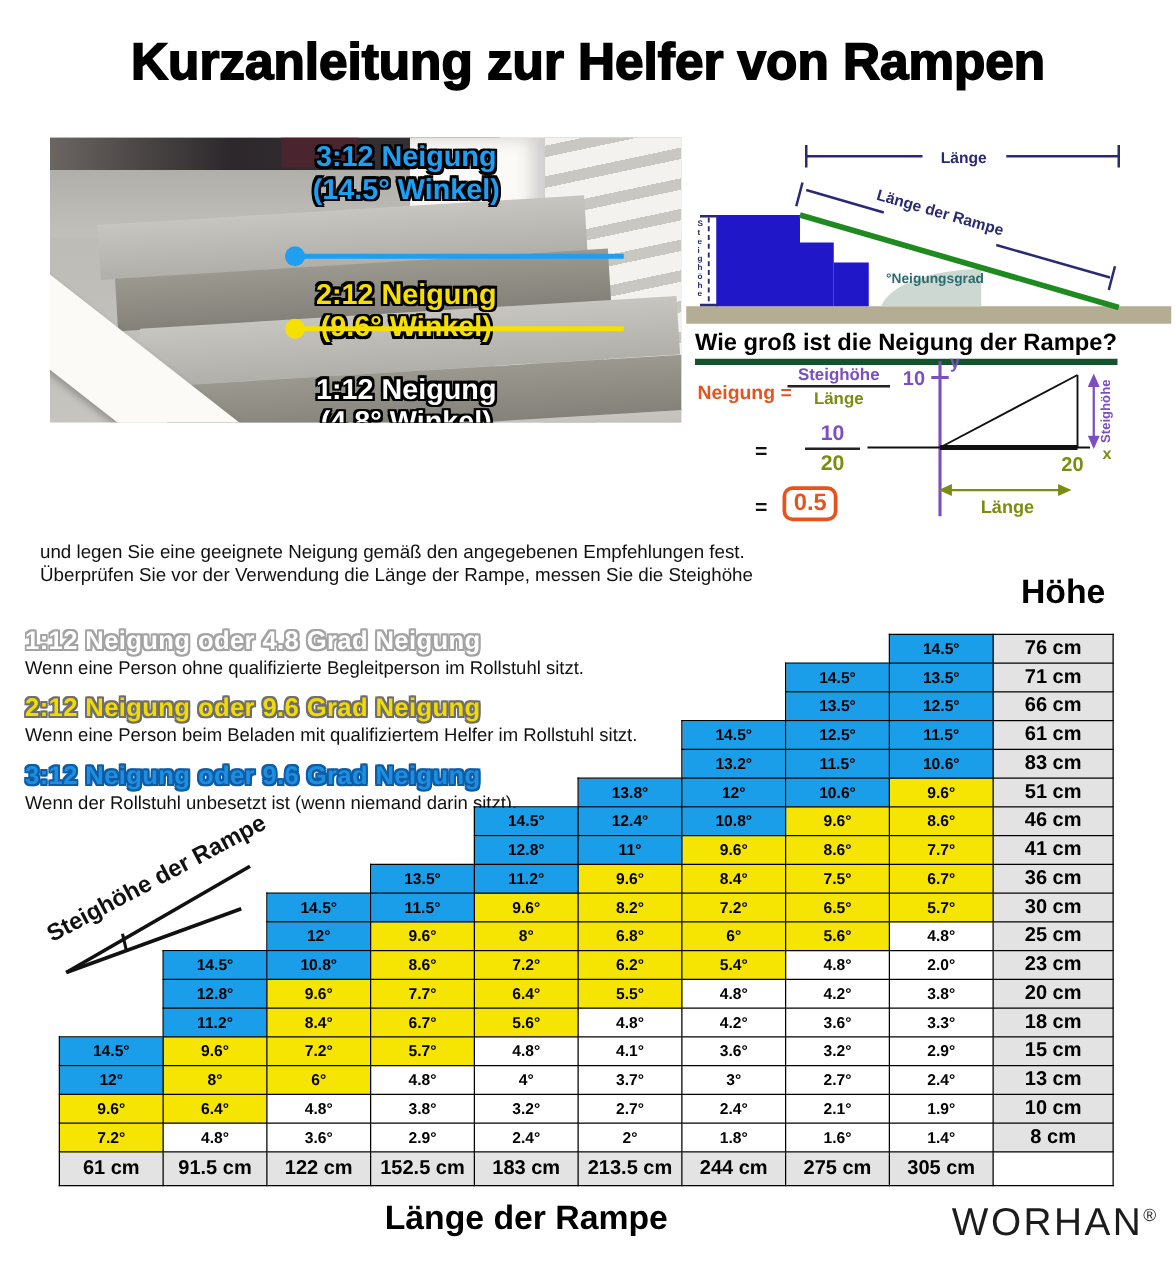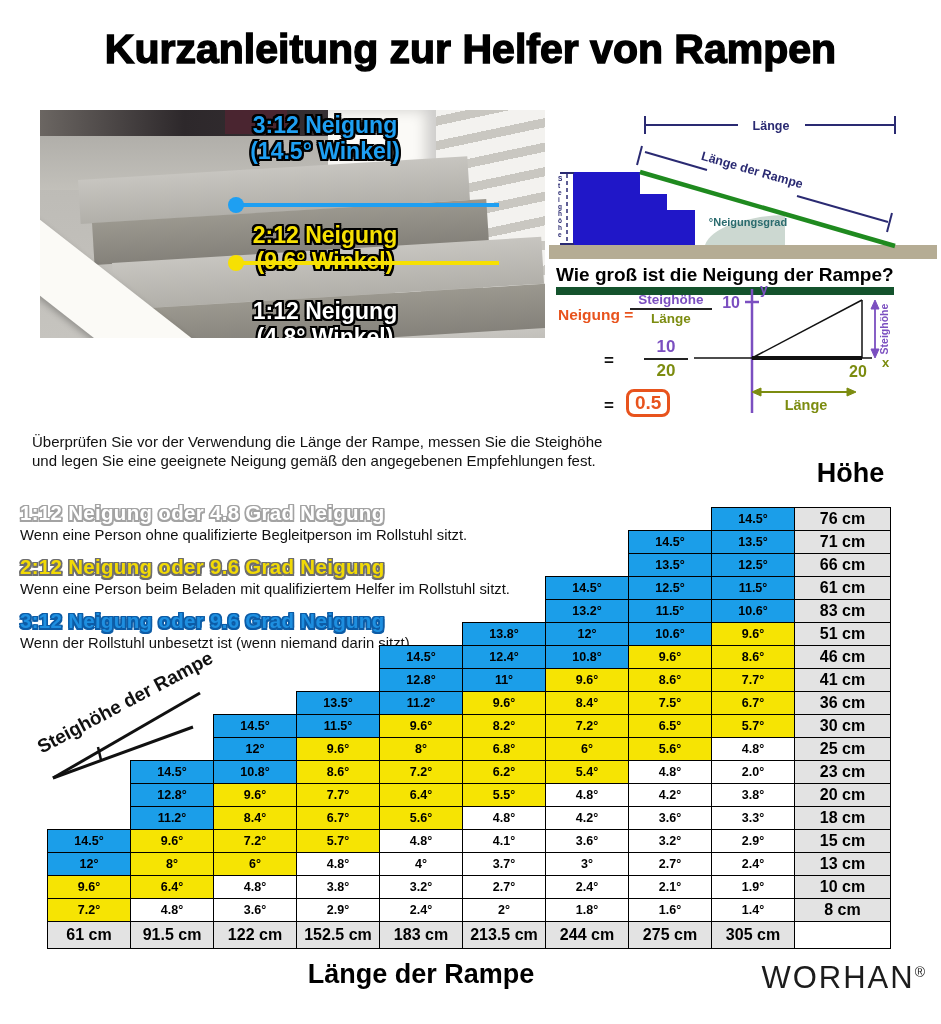--- a/index.html
+++ b/index.html
@@ -25,21 +25,21 @@
   .riser { background:linear-gradient(#9b988f,#84817a); }
   .ph-rail { position:absolute; background:#fbfaf6; transform:rotate(38deg); transform-origin:left top; box-shadow:2px 3px 6px rgba(0,0,0,.25); }
   .ann-text { position:absolute; width:320px; text-align:center; font-size:23px; font-weight:bold; line-height:26px;
       text-shadow:-2px -2px 0 #000,2px -2px 0 #000,-2px 2px 0 #000,2px 2px 0 #000,0 -2px 0 #000,0 2px 0 #000,-2px 0 0 #000,2px 0 0 #000; }
   .ann-line { position:absolute; height:4px; }
   .ann-line::before { content:""; position:absolute; left:-9px; top:-6px; width:16px; height:16px; border-radius:50%; background:inherit; }
 
   
   #ramp-diagram { position:absolute; left:545px; top:95px; }
   #formula-heading { position:absolute; left:556px; top:264px; font-size:19px; font-weight:bold; color:#000;
-                     border-bottom:8px solid #14532d; padding-bottom:1px; }
+                     border-bottom:5px solid #14532d; padding-bottom:1px; }
   .frac { position:absolute; text-align:center; font-weight:bold; }
   .frac .bar { height:2px; background:#222; margin:1px 0; }
   #f-lhs { position:absolute; left:558px; top:306px; font-size:15.5px; font-weight:bold; color:var(--formula_orange);text-align:center; }
   #f-eq2,#f-eq3 { position:absolute; left:604px; font-size:17px; font-weight:bold; color:#111; }
   #f-box { position:absolute; left:626px; top:389px; border:3px solid var(--formula_orange); border-radius:8px;
            padding:0 6px; font-size:19px; font-weight:bold; color:var(--formula_orange); }
   #formula-graph { position:absolute; left:688px; top:283px; }
 
   
   #intro { position:absolute; left:32px; top:433px; font-size:15px; line-height:18.5px; color:#111; }
@@ -190,22 +190,22 @@
     <text x="194" y="84" font-size="13" font-weight="bold" style="fill:var(--formula_olive)">x</text>
     <g style="stroke:var(--formula_olive);fill:var(--formula_olive)">
       <line x1="71" y1="109" x2="161" y2="109" stroke-width="1.8"></line>
       <path d="M64,109 L73,105 L73,113 Z"></path>
         <path d="M168,109 L159,105 L159,113 Z"></path>
     </g>
     <text x="118" y="127" text-anchor="middle" font-size="14.5" font-weight="bold" style="fill:var(--formula_olive)">Länge</text>
   </svg>
 
   <div id="intro">
+    <div>und legen Sie eine geeignete Neigung gemäß den angegebenen Empfehlungen fest.</div>
     <div>Überprüfen Sie vor der Verwendung die Länge der Rampe, messen Sie die Steighöhe</div>
-    <div>und legen Sie eine geeignete Neigung gemäß den angegebenen Empfehlungen fest.</div>
   </div>
 
   <div id="hoehe">Höhe</div>
 
   <div id="legend">
     <div class="lg-h white">1:12 Neigung oder 4.8 Grad Neigung</div>
     <div class="lg-p">Wenn eine Person ohne qualifizierte Begleitperson im Rollstuhl sitzt.</div>
     <div class="lg-h yellow">2:12 Neigung oder 9.6 Grad Neigung</div>
     <div class="lg-p">Wenn eine Person beim Beladen mit qualifiziertem Helfer im Rollstuhl sitzt.</div>
     <div class="lg-h blue">3:12 Neigung oder 9.6 Grad Neigung</div>

